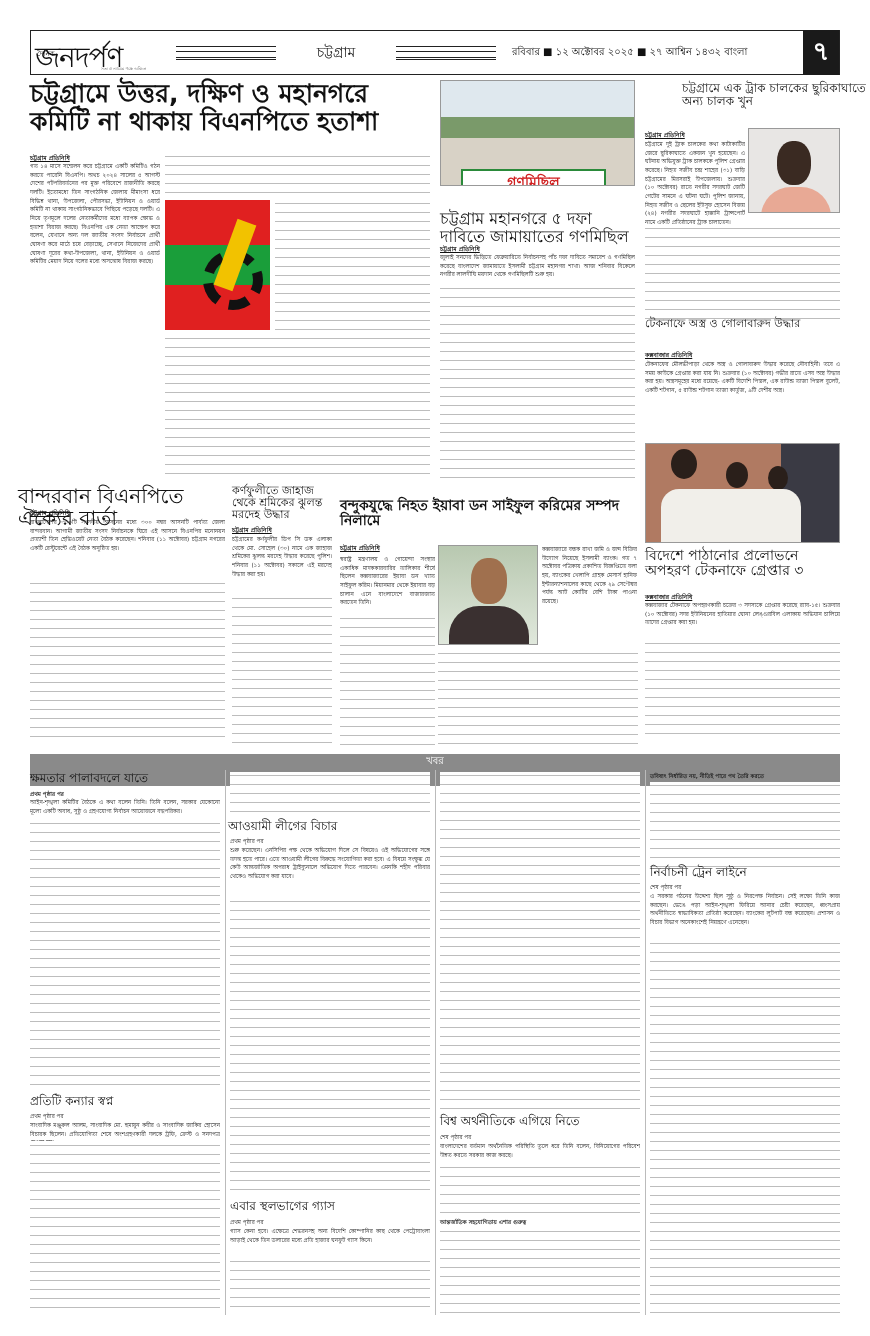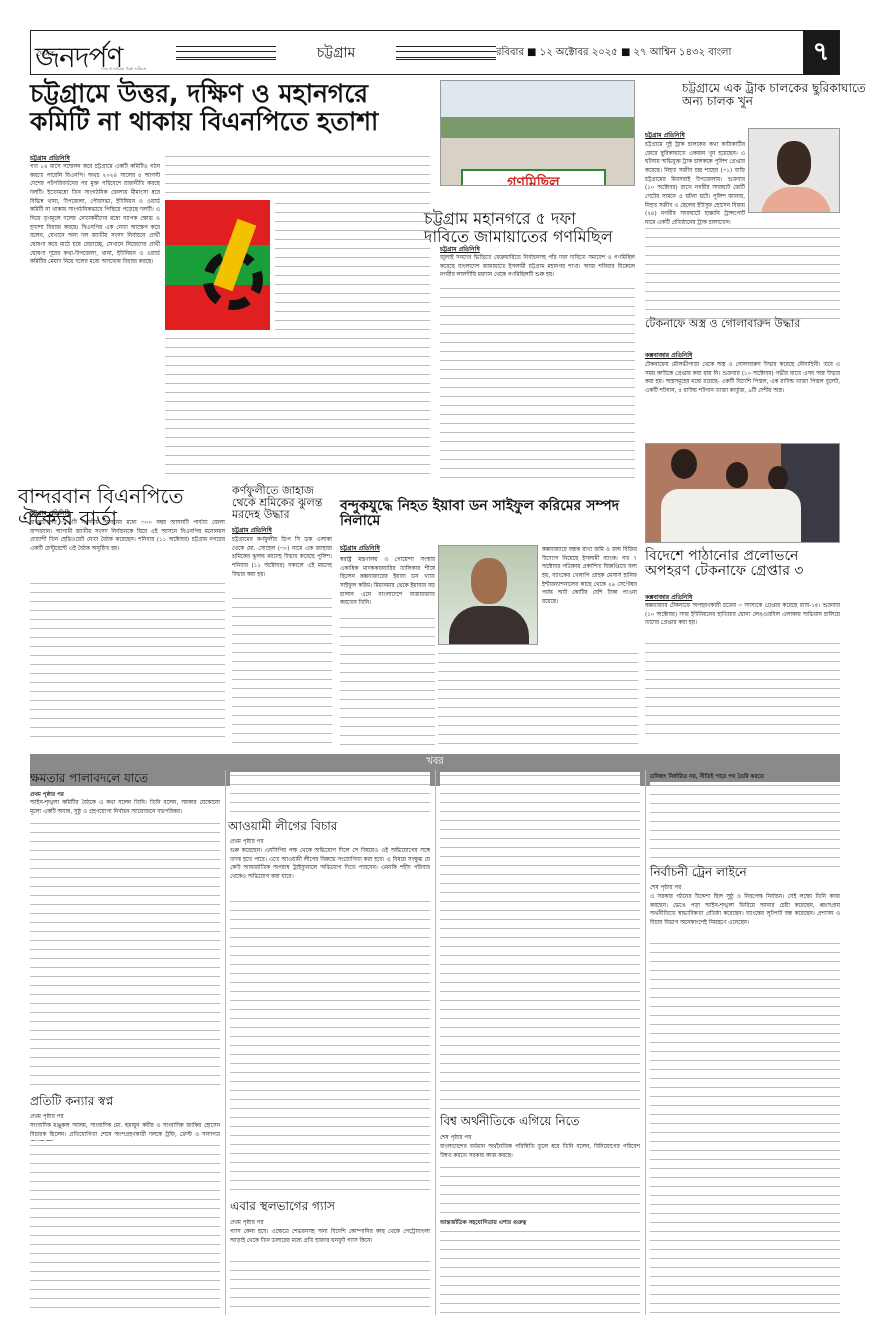--- a/index.html
+++ b/index.html
@@ -6,21 +6,21 @@
 body{width:870px;height:1336px;background:#fff;font-family:"DejaVu Serif",serif;color:#111;position:relative;overflow:hidden}
 .abs{position:absolute}
 .masthead{left:30px;top:30px;width:810px;height:45px;border:1px solid #222;display:flex;align-items:center}
 .logo{position:relative;width:145px;height:45px;padding-left:6px}
 .logo .small{font-size:7px;position:absolute;top:18px;left:6px}
 .logo .big{font-size:28px;font-weight:normal;position:absolute;top:6px;left:4px;letter-spacing:-1px;font-family:"DejaVu Sans",sans-serif}
 .logo .tag{font-size:4px;position:absolute;bottom:2px;left:70px;color:#444}
 .rules{flex:0 0 auto;width:100px;height:14px;border-top:1px solid #222;border-bottom:3px double #222;position:relative}
 .rules::before{content:"";position:absolute;left:0;right:0;top:4px;border-top:1px solid #222}
 .sect{font-size:14px;width:120px;text-align:center}
-.date{font-size:10px;margin-left:0;flex:1}
+.date{font-size:10px;margin-left:16px;flex:1}
 .pageno{width:36px;height:45px;background:#1a1a1a;color:#fff;font-size:26px;font-weight:bold;display:flex;align-items:center;justify-content:center;font-family:"DejaVu Sans",sans-serif}
 h1,h2,h3{font-family:"DejaVu Sans",sans-serif;font-weight:normal;text-align:left;line-height:1.1}
 .byline{font-size:6px;font-weight:bold;text-decoration:underline;font-family:"DejaVu Sans",sans-serif}
 .body{font-size:5.6px;line-height:1.55;text-align:justify;color:#222;font-family:"DejaVu Sans",sans-serif}
 .photo{overflow:hidden;border:1px solid #999}
 .bar{left:30px;top:754px;width:810px;height:32px;background:#8a8a8a;color:#fff;font-size:10px;text-align:center;line-height:14px}
 .vsep{border-left:1px solid #bbb}
 .fake{background:repeating-linear-gradient(#fff 0 3px,#bdbdbd 3px 4px,#fff 4px 9px);}
 </style>
 </head>
@@ -48,21 +48,21 @@
   <div style="position:absolute;left:0;right:0;top:45px;height:40px;background:#1a9e3a"></div>
   <div style="position:absolute;left:38px;top:50px;width:60px;height:60px;border-radius:50%;border:10px dashed #111;"></div>
   <div style="position:absolute;left:60px;top:20px;width:20px;height:70px;background:#f2c200;transform:rotate(20deg)"></div>
 </div>
 <div class="abs body fake" style="left:165px;top:335px;width:265px;height:140px"></div>
 <div class="abs body fake" style="left:275px;top:200px;width:155px;height:130px"></div>
 
 <div class="abs photo" style="left:440px;top:80px;width:195px;height:106px;background:linear-gradient(#dfe8ee 0 35%,#7a9a6a 35% 55%,#d8d2c6 55% 100%)">
   <div style="position:absolute;left:20px;top:88px;width:145px;height:22px;background:#fff;border:2px solid #2a8a3a;color:#d02020;font-size:14px;text-align:center;font-weight:bold;font-family:'DejaVu Sans',sans-serif">গণমিছিল</div>
 </div>
-<h2 class="abs" style="left:424px;top:210px;width:195px;font-size:16px">চট্টগ্রাম মহানগরে ৫ দফা দাবিতে জামায়াতের গণমিছিল</h2>
+<h2 class="abs" style="left:440px;top:210px;width:195px;font-size:16px">চট্টগ্রাম মহানগরে ৫ দফা দাবিতে জামায়াতের গণমিছিল</h2>
 <div class="abs byline" style="left:440px;top:244px">চট্টগ্রাম প্রতিনিধি</div>
 <div class="abs body" style="left:440px;top:253px;width:195px;height:245px;overflow:hidden">জুলাই সনদের ভিত্তিতে ফেব্রুয়ারিতে নির্বাচনসহ পাঁচ দফা দাবিতে সমাবেশ ও গণমিছিল করেছে বাংলাদেশ জামায়াতে ইসলামী চট্টগ্রাম মহানগর শাখা। আজ শনিবার বিকেলে নগরীর লালদীঘি ময়দান থেকে গণমিছিলটি শুরু হয়।</div>
 <div class="abs body fake" style="left:440px;top:285px;width:195px;height:200px"></div>
 
 <h2 class="abs" style="left:682px;top:82px;width:195px;font-size:12px">চট্টগ্রামে এক ট্রাক চালকের ছুরিকাঘাতে অন্য চালক খুন</h2>
 <div class="abs byline" style="left:645px;top:130px">চট্টগ্রাম প্রতিনিধি</div>
 <div class="abs body" style="left:645px;top:140px;width:100px;height:85px;overflow:hidden">চট্টগ্রামে দুই ট্রাক চালকের কথা কাটাকাটির জেরে ছুরিকাঘাতে একজন খুন হয়েছেন। এ ঘটনায় অভিযুক্ত ট্রাক চালককে পুলিশ গ্রেপ্তার করেছে। নিহত সজীব চন্দ্র শাহের (৩১) বাড়ি চট্টগ্রামের মিরসরাই উপজেলায়। শুক্রবার (১০ অক্টোবর) রাতে নগরীর সদরঘাট জেটি গেটের সামনে এ ঘটনা ঘটে। পুলিশ জানায়, নিহত সজীব ও ছেলের ইউসুফ হোসেন বিজয় (২৪) নগরীর সদরঘাটে হাক্কানি ট্রান্সপোর্ট নামে একটি প্রতিষ্ঠানের ট্রাক চালাতেন।</div>
 <div class="abs photo" style="left:748px;top:128px;width:92px;height:85px;background:#e8e6e4">
   <div style="position:absolute;left:28px;top:12px;width:34px;height:44px;border-radius:45%;background:#3a2a22"></div>
   <div style="position:absolute;left:12px;top:58px;width:70px;height:30px;border-radius:30px 30px 0 0;background:#e8a995"></div>

